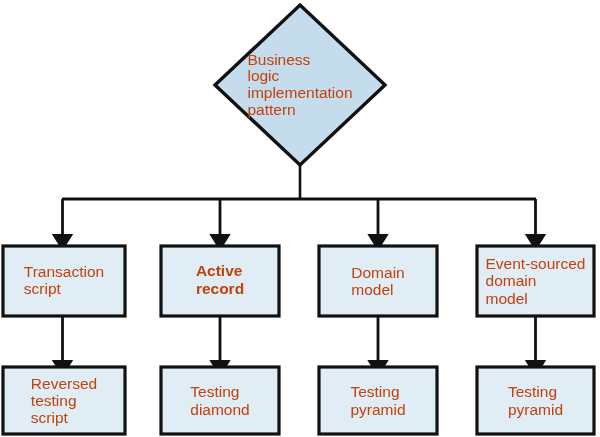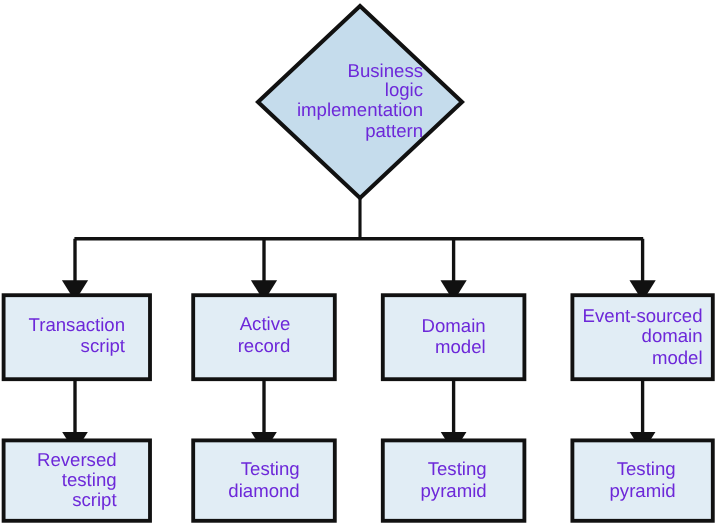--- a/index.html
+++ b/index.html
@@ -25,22 +25,22 @@
     left: 0;
     width: 600px;
     height: 437px;
     display: block;
   }
   .node-label {
     position: absolute;
     display: flex;
     align-items: center;
     justify-content: center;
-    text-align: right;
-    color: #6d28d9;
+    text-align: left;
+    color: #c2410c;
     pointer-events: none;
     white-space: pre-line;
   }
   .root-label {
     font-size: 15.5px;
     line-height: 1.08;
   }
   .mid-label {
     font-size: 15.5px;
     line-height: 1.1;
@@ -89,21 +89,21 @@
     <rect x="477" y="367" width="117" height="67" fill="#e1edf5" stroke="#111111" stroke-width="3.2"></rect>
   </svg>
 
   <div class="node-label root-label" style="left:215px; top:22px; width:170px; height:126px;">Business
 logic
 implementation
 pattern</div>
 
   <div class="node-label mid-label" style="left:3px; top:246px; width:122px; height:68px;">Transaction
 script</div>
-  <div class="node-label mid-label" style="left:161px; top:246px; width:118px; height:67px;">Active
+  <div class="node-label mid-label" style="left:161px; top:246px; width:118px; height:67px;font-weight:bold;">Active
 record</div>
   <div class="node-label mid-label" style="left:319px; top:246px; width:118px; height:70px;">Domain
 model</div>
   <div class="node-label mid-label" style="left:477px; top:246px; width:117px; height:70px;">Event-sourced
 domain
 model</div>
 
   <div class="node-label leaf-label" style="left:3px; top:367px; width:122px; height:67px;">Reversed
 testing
 script</div>

